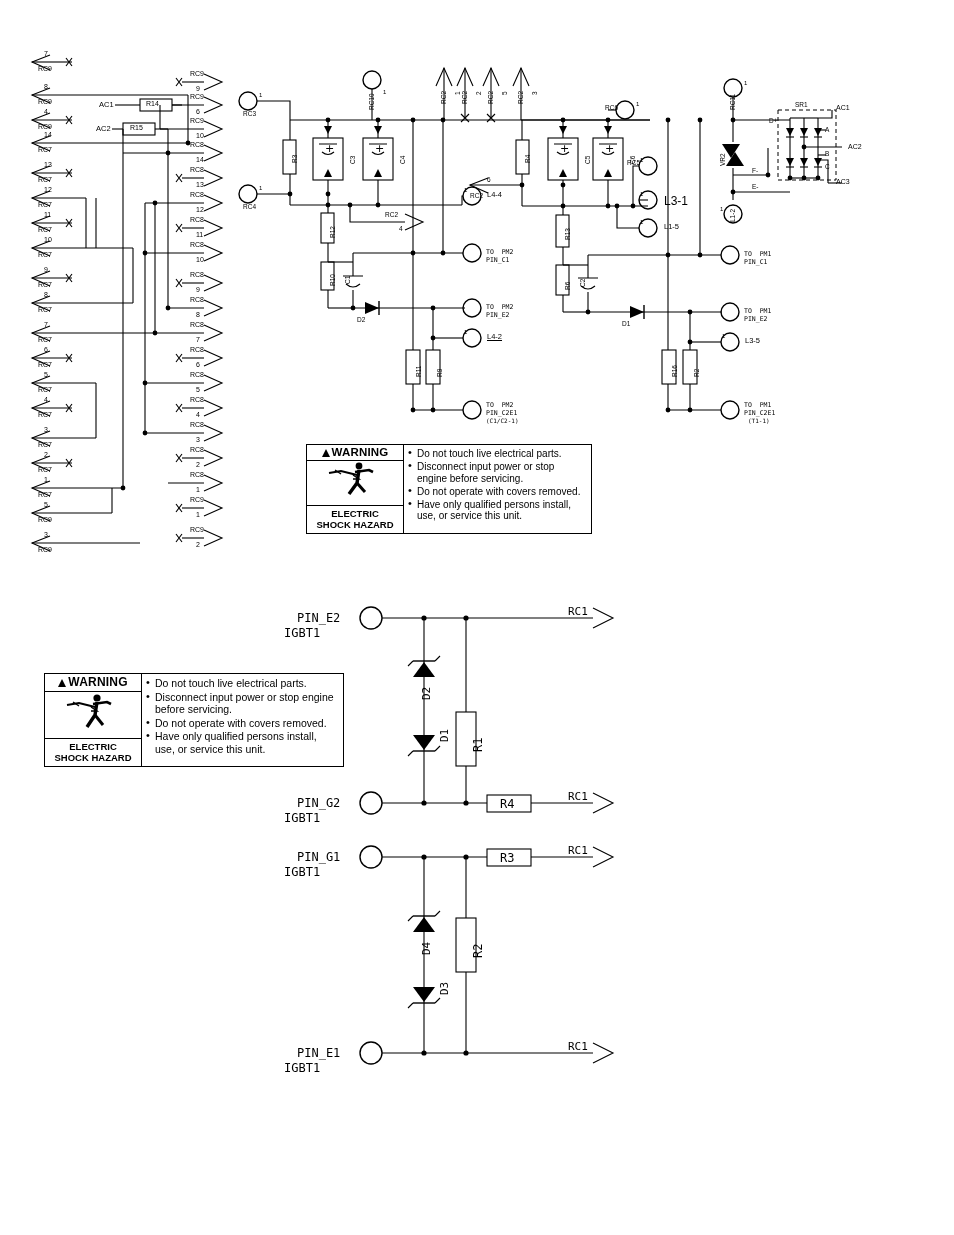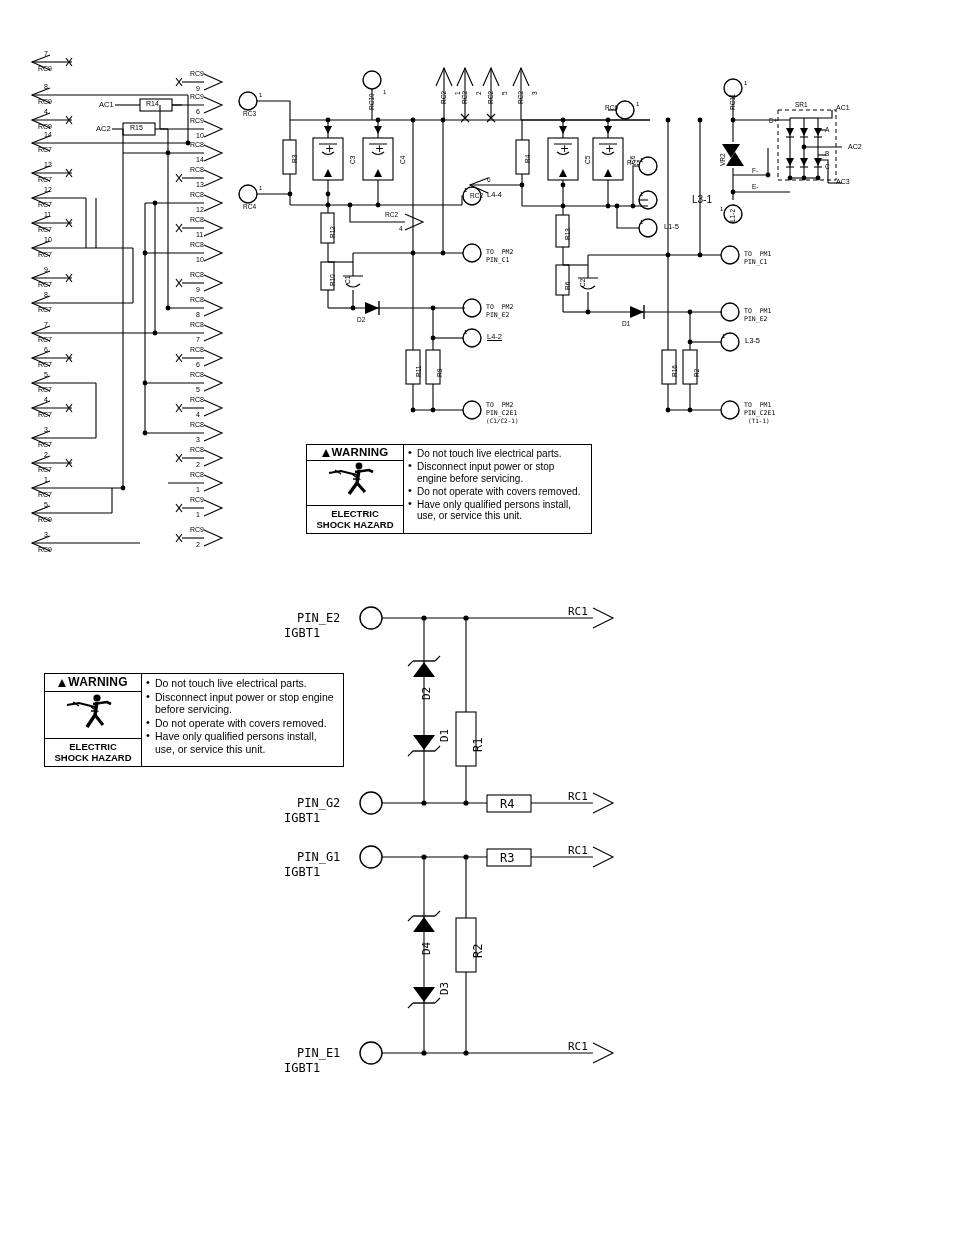--- a/index.html
+++ b/index.html
@@ -696,21 +696,21 @@
 <span class="lbl rot" style="left:584px;top:164px;font-size:6.5px;transform:rotate(-90deg);">C5</span>
 <span class="lbl rot" style="left:629px;top:164px;font-size:6.5px;transform:rotate(-90deg);">C6</span>
 <span class="lbl rot" style="left:564px;top:240px;font-size:6.5px;transform:rotate(-90deg);">R13</span>
 <span class="lbl rot" style="left:564px;top:290px;font-size:6.5px;transform:rotate(-90deg);">R6</span>
 <span class="lbl rot" style="left:579px;top:287px;font-size:6.5px;transform:rotate(-90deg);">C2</span>
 <span class="lbl" style="left:622px;top:320px;font-size:6.5px;">D1</span>
 <span class="lbl rot" style="left:671px;top:377px;font-size:6.5px;transform:rotate(-90deg);">R16</span>
 <span class="lbl rot" style="left:693px;top:377px;font-size:6.5px;transform:rotate(-90deg);">R2</span>
 <span class="lbl" style="left:605px;top:104px;font-size:6.5px;">RC6</span>
 <span class="lbl" style="left:627px;top:159px;font-size:6.5px;">RC5</span>
-<span class="lbl" style="left:664px;top:194px;font-size:10px;margin-left:28px;">L3-1</span>
+<span class="lbl" style="left:664px;top:194px;font-size:12px;">L3-1</span>
 <span class="lbl" style="left:664px;top:222px;font-size:7.5px;">L1-5</span>
 <span class="lbl" style="left:745px;top:336px;font-size:7.5px;">L3-5</span>
 <span class="lbl mono" style="left:744px;top:250px;font-size:6.5px;">TO  PM1</span>
 <span class="lbl mono" style="left:744px;top:258px;font-size:6.5px;">PIN_C1</span>
 <span class="lbl mono" style="left:744px;top:307px;font-size:6.5px;">TO  PM1</span>
 <span class="lbl mono" style="left:744px;top:315px;font-size:6.5px;">PIN_E2</span>
 <span class="lbl mono" style="left:744px;top:401px;font-size:6.5px;">TO  PM1</span>
 <span class="lbl mono" style="left:744px;top:409px;font-size:6.5px;">PIN_C2E1</span>
 <span class="lbl mono" style="left:748px;top:417px;font-size:6px;">(T1-1)</span>
 <span class="lbl" style="left:636px;top:101px;font-size:6px;">1</span>

